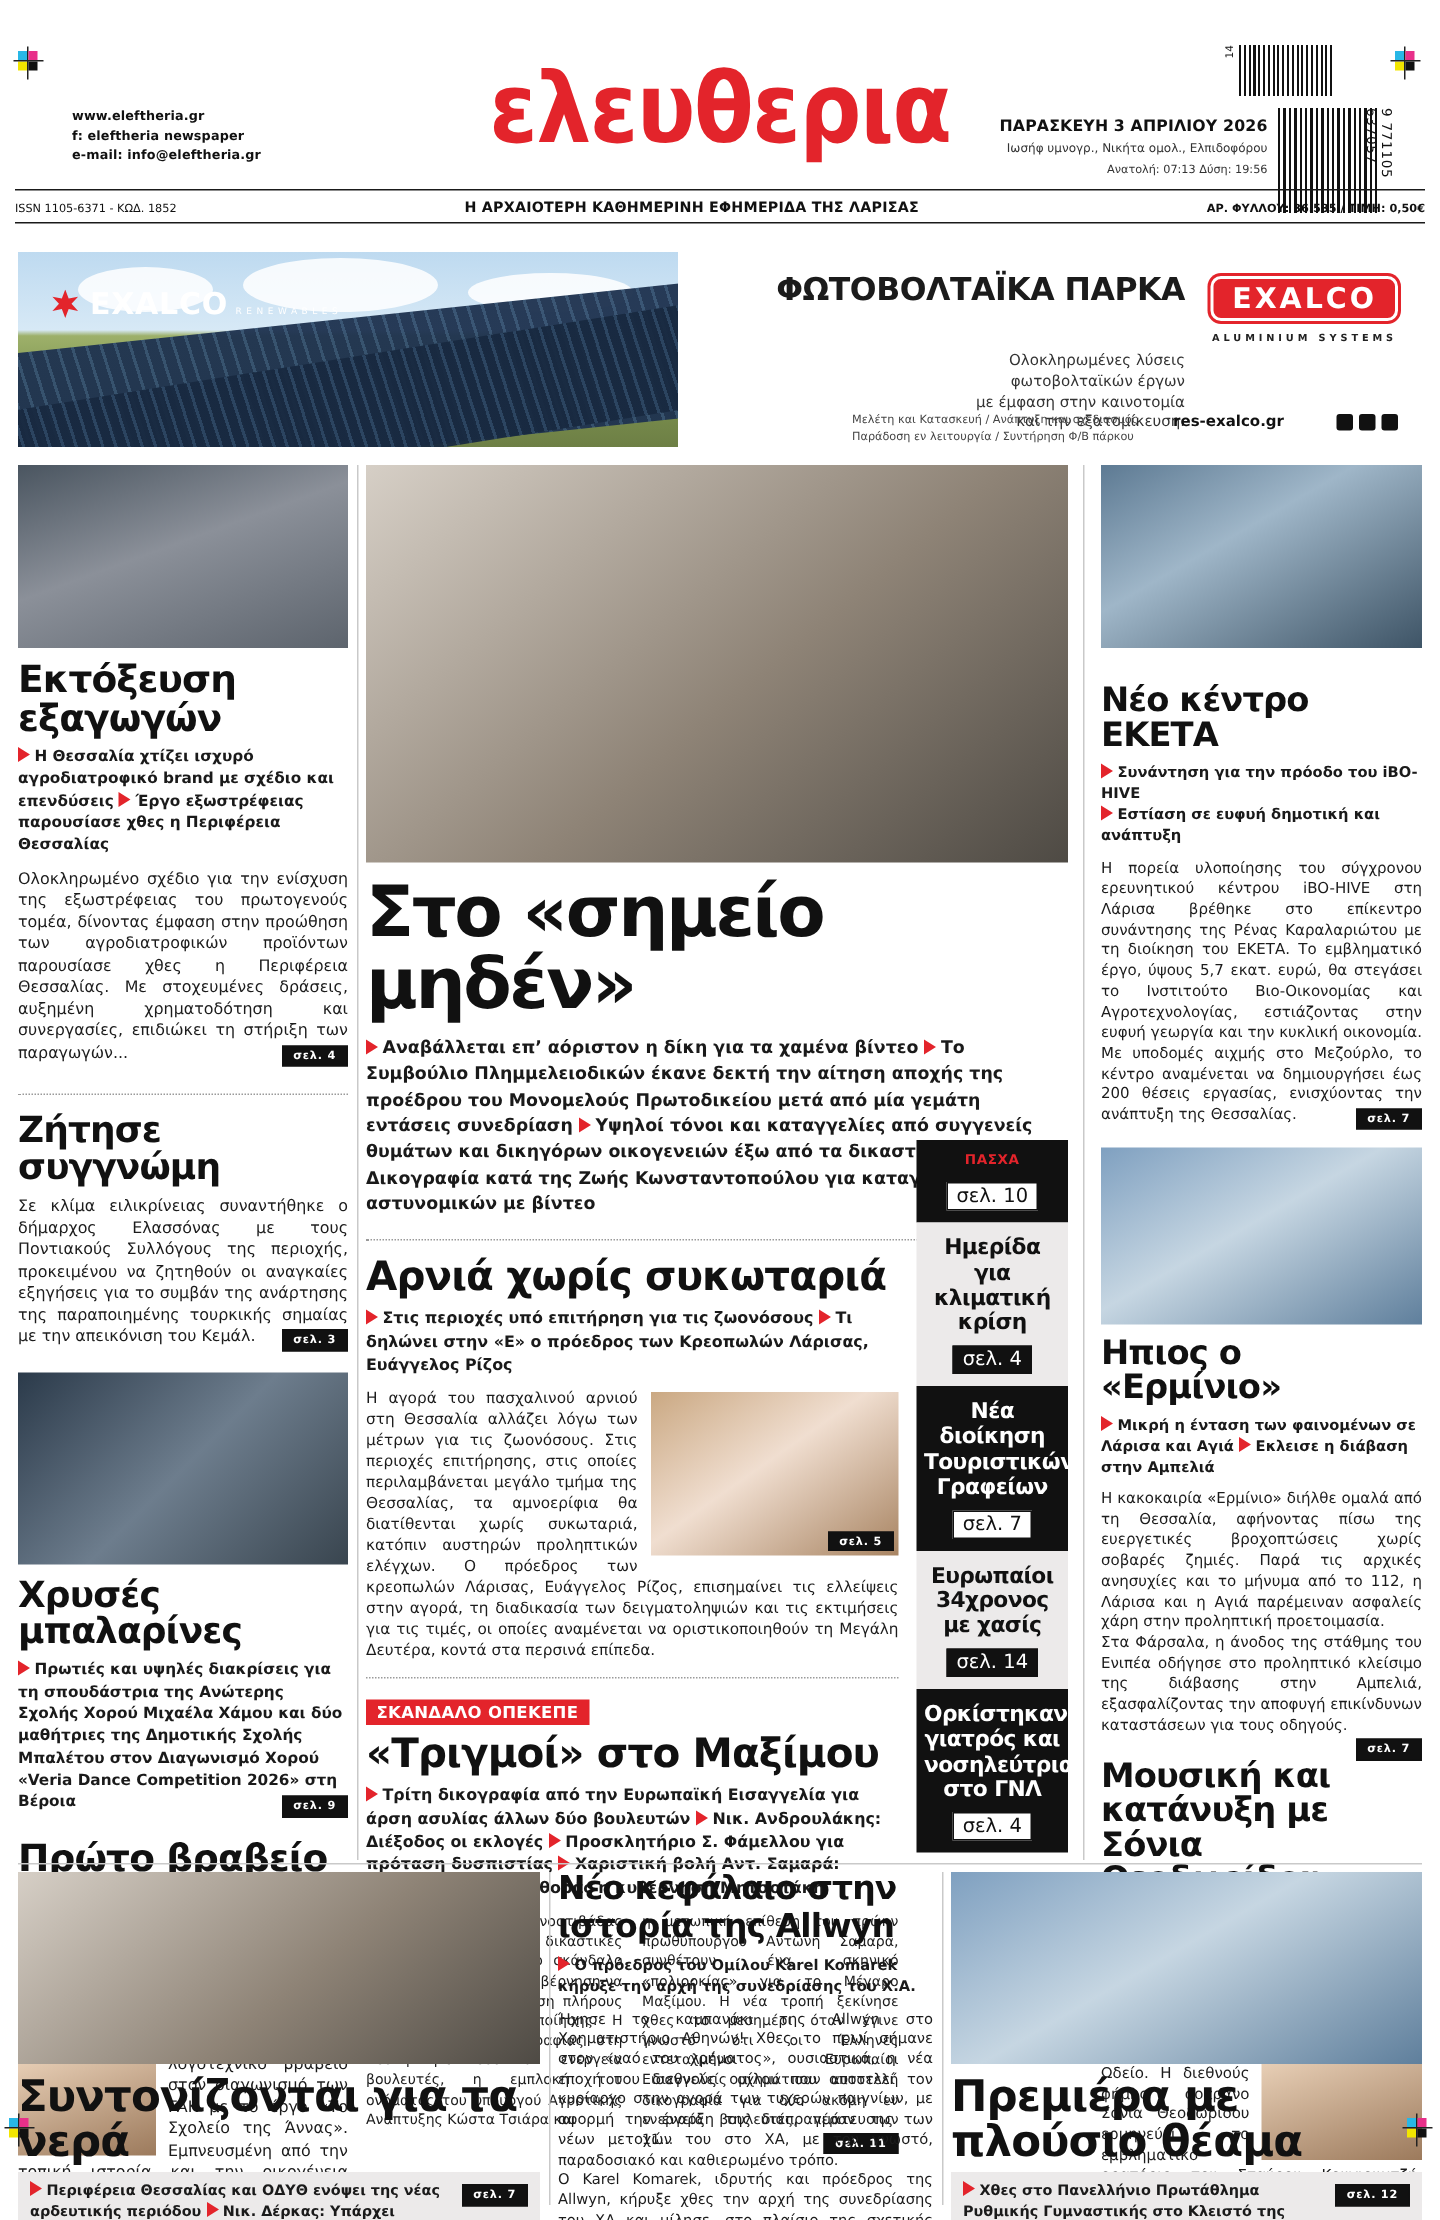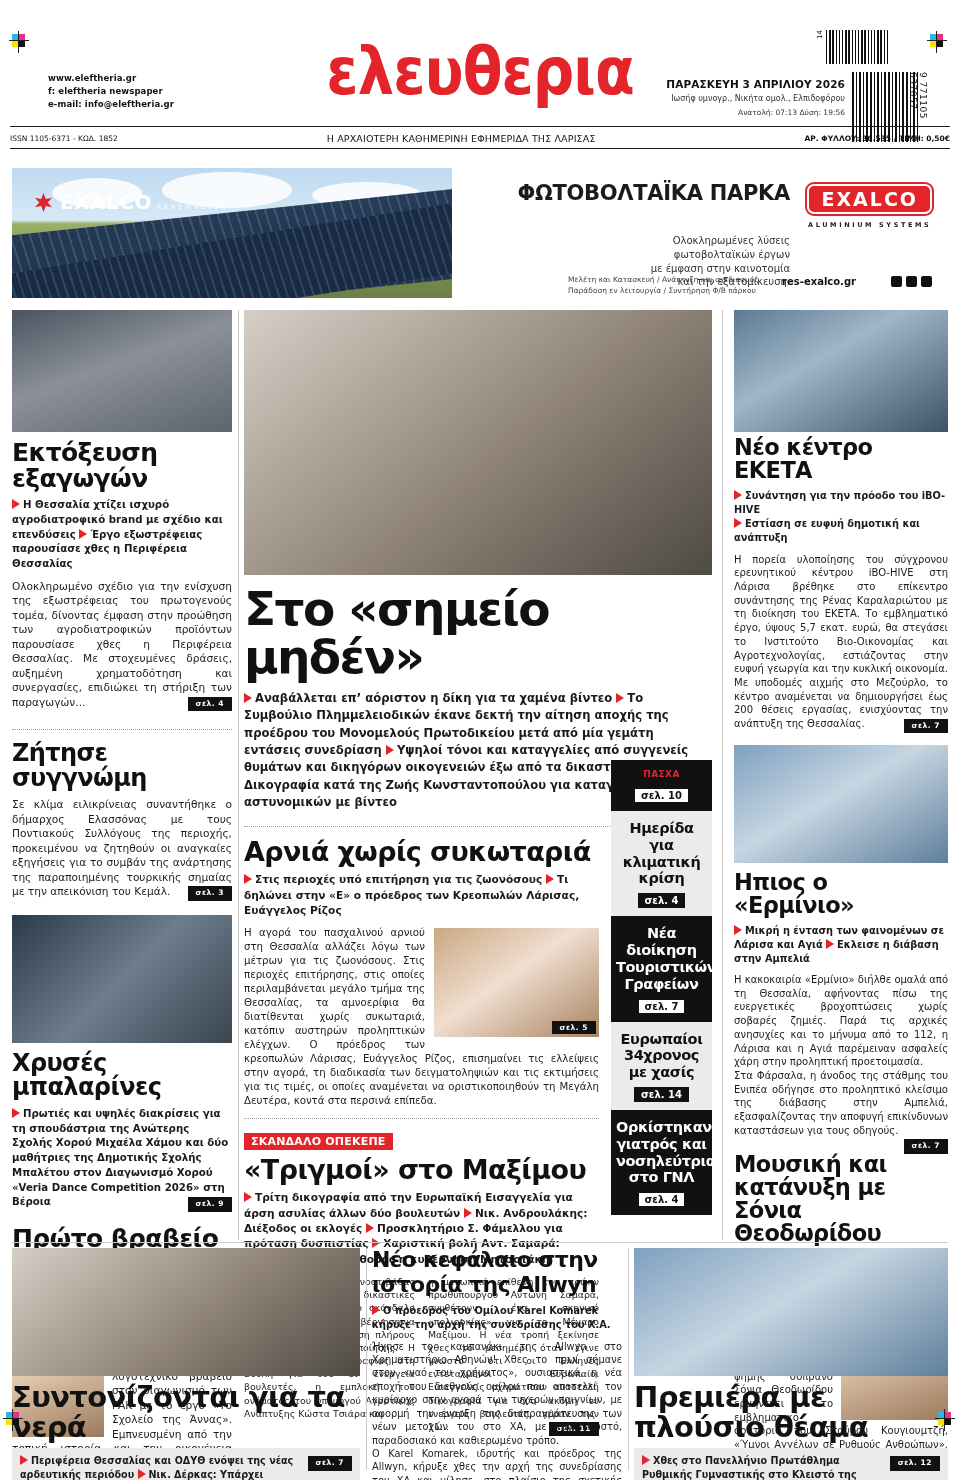--- a/index.html
+++ b/index.html
@@ -44,21 +44,21 @@
      background: repeating-linear-gradient(90deg,#111 0,#111 1.6px,#fff 1.6px,#fff 3.6px); }
   .barcode-main-num { position:absolute; right:32px; top:72px; font-size:9px;
      writing-mode: vertical-rl; color:#111; letter-spacing:.5px; }
 
   .rule-row { position:absolute; left:10px; right:10px; top:126px; }
   .rule-row .topline { border-top:1.6px solid #1a1a1a; }
   .rule-row .botline { border-top:1.6px solid #1a1a1a; margin-top:21px; }
   .rule-row .inner { position:absolute; left:0; right:0; top:4px; height:16px;
       display:flex; align-items:center; }
   .issn { font-size:7.5px; font-weight:normal; color:#111; }
-  .tagline { flex:1; text-align:center; font-size:9.5px; font-weight:normal;
+  .tagline { flex:1; text-align:center; font-size:9.5px; font-weight:bold;
       letter-spacing:.15px; color:#111; }
   .issue { font-size:7.5px; font-weight:bold; color:#111; }
 
   
   .ad { position:absolute; left:12px; top:168px; width:936px; height:130px;
         overflow:hidden; border:0; }
   .ad-photo { position:absolute; left:0; top:0; width:520px; height:130px;
      background: linear-gradient(180deg,#bedaf0 0%,#d7e9f6 40%,#9db06a 43%,#7e9350 70%,#6d7f45 100%); }
   .ad-photo .cloud { position:absolute; background:#fff; border-radius:50%; opacity:.85;}
   .ad-photo .panels { position:absolute; left:-20px; top:40px; width:560px; height:90px;
@@ -119,21 +119,21 @@
 
   .dotdiv { border-top:1.5px dotted #9a9a9a; margin:11px 0; }
 
   
   .boxcol { position:absolute; left:367px; top:450px; width:101px; }
   .nbox { padding:9px 5px 8px; text-align:center; }
   .nbox.dark { background:#111; color:#fff; }
   .nbox.light { background:#eceaea; color:#111; }
   .nbox .lbl { color:#e3242b; font-size:9px; font-weight:bold; letter-spacing:.4px; margin-bottom:3px;}
   .nbox .t { font-size:14.5px; font-weight:bold; line-height:1.16; letter-spacing:-.4px; }
-  .nbox .pgb { display:inline-block; background:#fff; color:#111; font-size:10px; font-weight:bold;
+  .nbox .pgb { display:inline-block; background:#fff; color:#111; font-size:13px; font-weight:normal;
       padding:1px 6px; margin-top:6px; border:1px solid #111; }
   .nbox.light .pgb { background:#111; color:#fff; }
 
   .redtag { display:inline-block; background:#e3242b; color:#fff; font-size:11px;
      font-weight:bold; padding:2px 7px; letter-spacing:.2px; }
 
   
   .bottom { position:absolute; left:12px; top:1248px; width:936px; height:222px; }
   .b-l { position:absolute; left:0; top:0; width:348px; }
   .b-c { position:absolute; left:360px; top:0; width:250px; }
@@ -354,21 +354,21 @@
           <div class="t">Ορκίστηκαν γιατρός και νοσηλεύτρια στο ΓΝΛ</div>
           <div class="pgb">σελ. 4</div>
         </div>
       </div>
     </div>
 
     <div class="col-r">
 
       <div class="photo ph-grad6" style="height:122px"></div>
       <div>
-        <h2 class="head" style="font-size:22.5px;margin-top:4px">Νέο κέντρο ΕΚΕΤΑ</h2>
+        <h2 class="head" style="font-size:22.5px;margin-top:24px">Νέο κέντρο ΕΚΕΤΑ</h2>
         <div class="kickers">
           <div class="kicker" style="font-size:9.8px"><span class="tri"></span><span>Συνάντηση για την πρόοδο του iBO-HIVE</span></div>
           <div class="kicker" style="font-size:9.8px"><span class="tri"></span><span>Εστίαση σε ευφυή δημοτική και ανάπτυξη</span></div>
         </div>
         <div class="lede" style="font-size:10px"><span>Η πορεία υλοποίησης του σύγχρονου ερευνητικού κέντρου iBO-HIVE στη Λάρισα βρέθηκε στο επίκεντρο συνάντησης της Ρένας Καραλαριώτου με τη διοίκηση του ΕΚΕΤΑ. Το εμβληματικό έργο, ύψους 5,7 εκατ. ευρώ, θα στεγάσει το Ινστιτούτο Βιο-Οικονομίας και Αγροτεχνολογίας, εστιάζοντας στην ευφυή γεωργία και την κυκλική οικονομία. Με υποδομές αιχμής στο Μεζούρλο, το κέντρο αναμένεται να δημιουργήσει έως 200 θέσεις εργασίας, ενισχύοντας την ανάπτυξη της Θεσσαλίας.</span>
           <span class="pg">σελ. 7</span></div>
       </div>
 
       <div class="photo ph-grad3" style="height:118px;margin-top:14px"></div>
 

